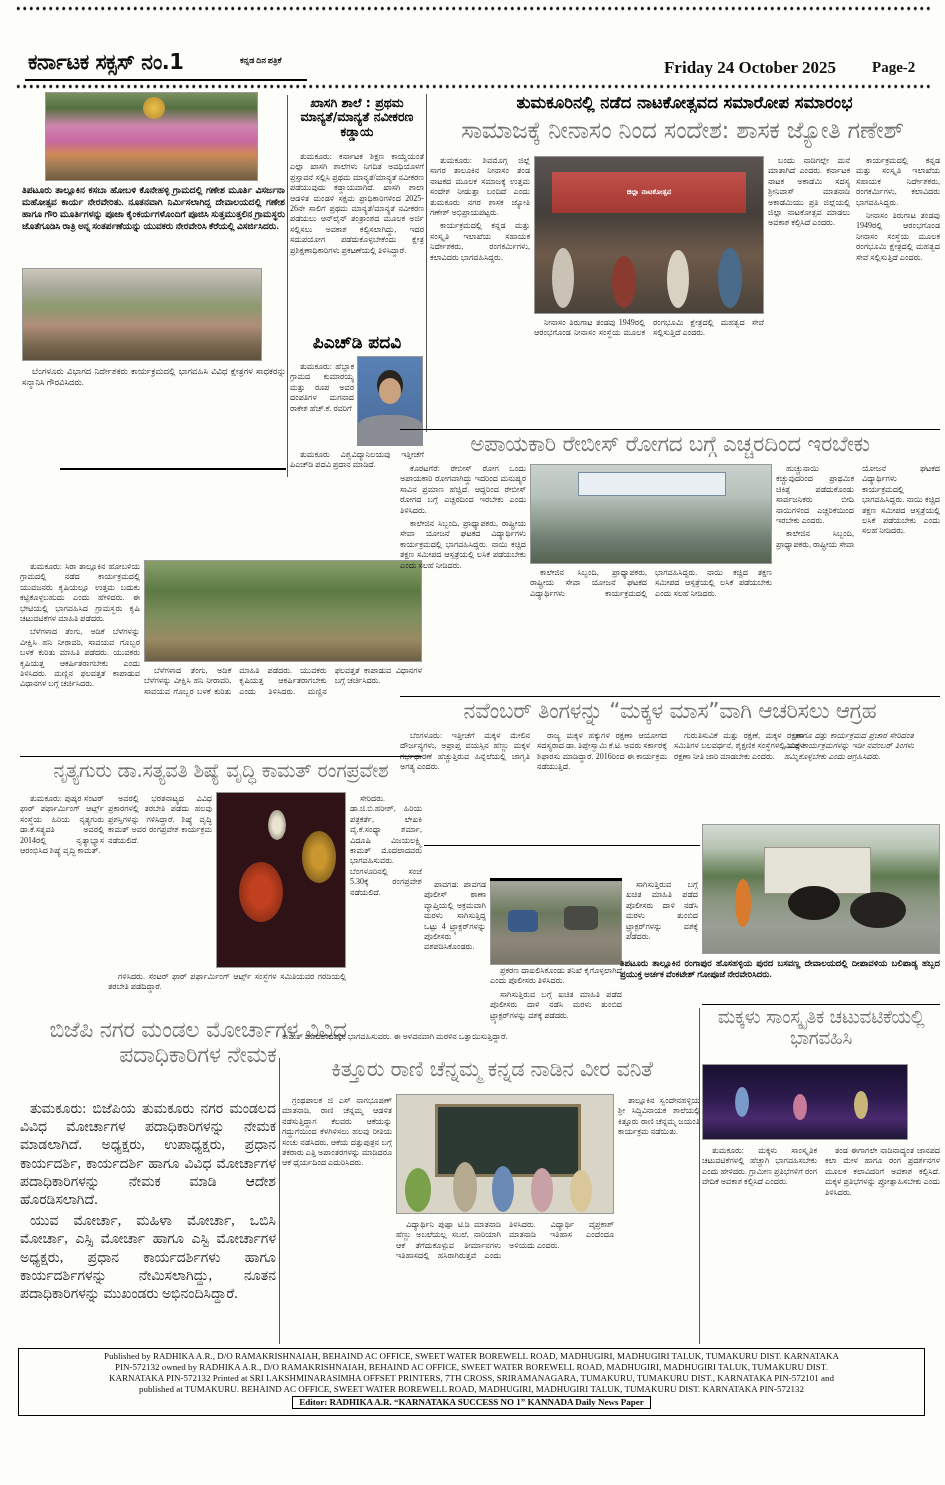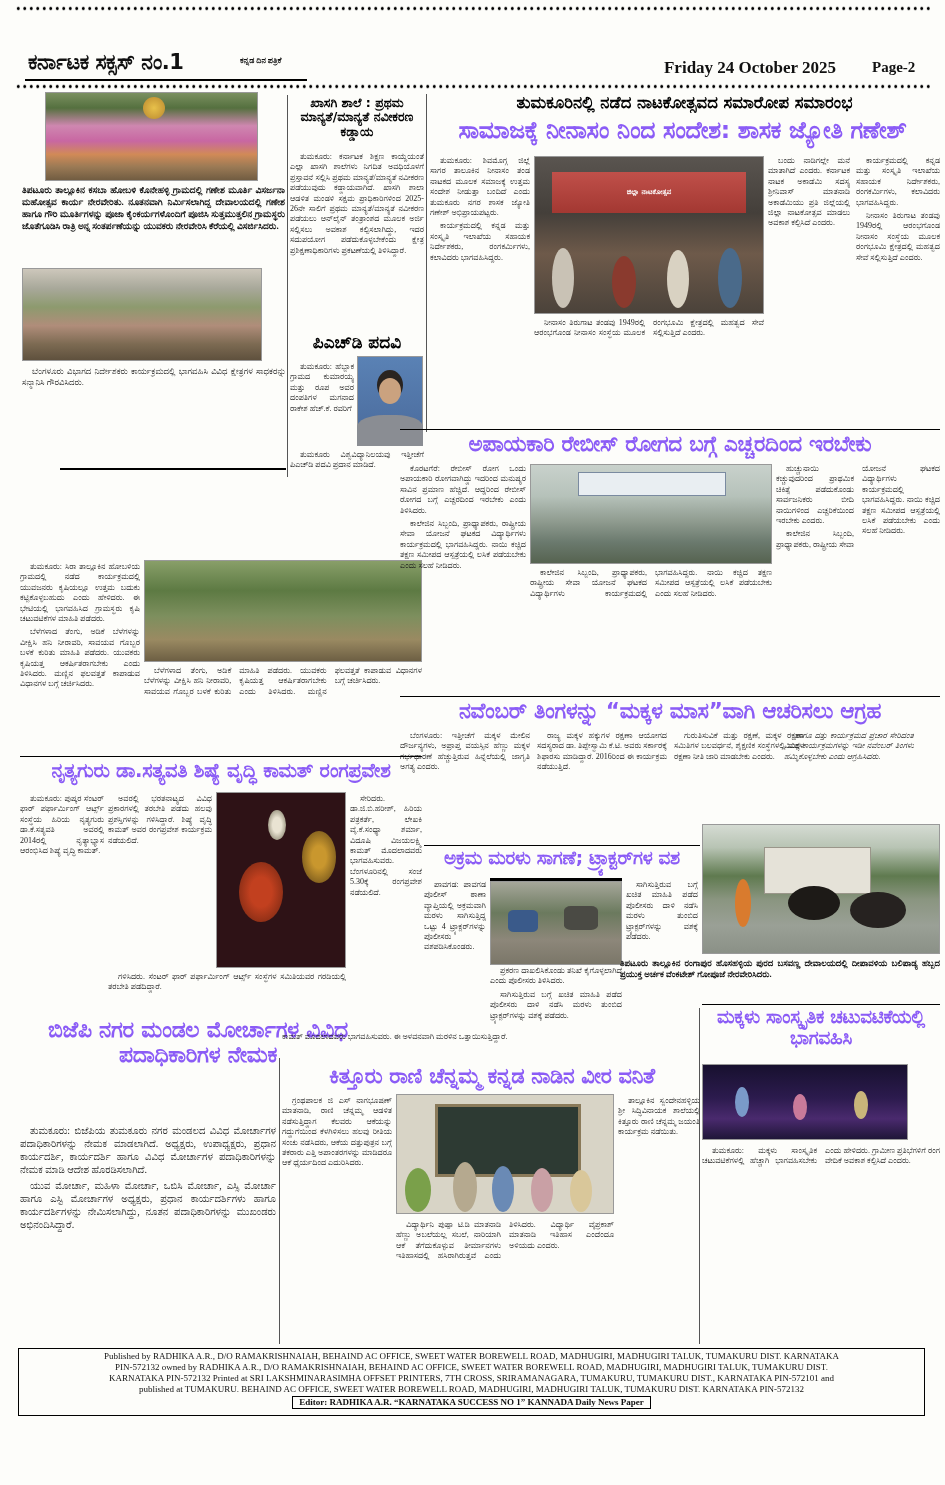--- a/index.html
+++ b/index.html
@@ -1,21 +1,21 @@
 <!DOCTYPE html>
 <html><head>
 <meta charset="utf-8">
 <style>
   html,body{margin:0;padding:0;background:#e9e9e9;}
   .page{position:relative;width:945px;height:1485px;background:#fdfdfa;margin:0 auto;
         font-family:"Liberation Serif","DejaVu Serif",serif;color:#111;overflow:hidden;}
   .dots{position:absolute;height:7px;
         background-image:radial-gradient(circle,#000 1.4px,transparent 1.6px);
         background-size:6.5px 6.5px;background-repeat:repeat-x;background-position:0 50%;}
-  .hl{position:absolute;font-weight:bold;color:#8b5cf6;text-align:center;
+  .hl{position:absolute;font-weight:normal;color:#737373;text-align:center;
       font-family:"DejaVu Sans","Liberation Sans",sans-serif;line-height:1.12;letter-spacing:-0.3px;}
   .subhl{position:absolute;font-weight:bold;color:#000;text-align:center;
       font-family:"DejaVu Sans","Liberation Sans",sans-serif;line-height:1.15;}
   .col{position:absolute;font-size:8px;line-height:1.3;text-align:justify;overflow:hidden;
        font-family:"Liberation Serif","DejaVu Serif",serif;color:#1a1a1a;}
   .col p{margin:0 0 3px 0;text-indent:10px;}
   .cap{position:absolute;font-size:9px;font-weight:bold;line-height:1.35;text-align:justify;
        overflow:hidden;color:#111;}
   .ph{position:absolute;overflow:hidden;box-shadow:0 0 0 1px #999 inset;}
   .vrule{position:absolute;width:1px;background:#555;}
@@ -103,30 +103,30 @@
     <div class="blob" style="left:40%;top:10%;width:18px;height:30px;background:radial-gradient(ellipse,#e9e3d2 35%,#8a8570 85%);"></div>
   </div>
   <div class="col" style="left:350px;top:794px;width:72px;height:268px;">
     <p>ಸೇರಿದರು. ಡಾ.ಜಿ.ಬಿ.ಹರೀಶ್, ಹಿರಿಯ ಪತ್ರಕರ್ತೆ, ಲೇಖಕಿ ವೈ.ಕೆ.ಸಂಧ್ಯಾ ಶರ್ಮಾ, ವಿದೂಷಿ ವಿಜಯಲಕ್ಷ್ಮಿ ಕಾಮತ್ ಮೊದಲಾದವರು ಭಾಗವಹಿಸುವರು. ಬೆಂಗಳೂರಿನಲ್ಲಿ ಸಂಜೆ 5.30ಕ್ಕೆ ರಂಗಪ್ರವೇಶ ನಡೆಯಲಿದೆ.</p>
   </div>
   <div class="col" style="left:108px;top:972px;width:238px;height:42px;">
     <p>ಗಳಿಸಿದರು. ಸೆಂಟರ್ ಫಾರ್ ಪರ್ಫಾರ್ಮಿಂಗ್ ಆರ್ಟ್ಸ್ ಸಂಸ್ಥೆಗಳ ಸಮಿತಿಯವರ ಗರಡಿಯಲ್ಲಿ ತರಬೇತಿ ಪಡೆದಿದ್ದಾರೆ.</p>
   </div>
 
   <div class="hl" style="left:48px;top:1018px;width:300px;font-size:22px;">ಬಿಜೆಪಿ ನಗರ ಮಂಡಲ ಮೋರ್ಚಾಗಳ ವಿವಿಧ ಪದಾಧಿಕಾರಿಗಳ ನೇಮಕ</div>
-  <div class="col" style="left:20px;top:1100px;width:256px;height:244px;font-size:10px;margin-top:24px;">
+  <div class="col" style="left:20px;top:1100px;width:256px;height:244px;font-size:14px;">
     <p>ತುಮಕೂರು: ಬಿಜೆಪಿಯ ತುಮಕೂರು ನಗರ ಮಂಡಲದ ವಿವಿಧ ಮೋರ್ಚಾಗಳ ಪದಾಧಿಕಾರಿಗಳನ್ನು ನೇಮಕ ಮಾಡಲಾಗಿದೆ. ಅಧ್ಯಕ್ಷರು, ಉಪಾಧ್ಯಕ್ಷರು, ಪ್ರಧಾನ ಕಾರ್ಯದರ್ಶಿ, ಕಾರ್ಯದರ್ಶಿ ಹಾಗೂ ವಿವಿಧ ಮೋರ್ಚಾಗಳ ಪದಾಧಿಕಾರಿಗಳನ್ನು ನೇಮಕ ಮಾಡಿ ಆದೇಶ ಹೊರಡಿಸಲಾಗಿದೆ.</p>
     <p>ಯುವ ಮೋರ್ಚಾ, ಮಹಿಳಾ ಮೋರ್ಚಾ, ಒಬಿಸಿ ಮೋರ್ಚಾ, ಎಸ್ಸಿ ಮೋರ್ಚಾ ಹಾಗೂ ಎಸ್ಟಿ ಮೋರ್ಚಾಗಳ ಅಧ್ಯಕ್ಷರು, ಪ್ರಧಾನ ಕಾರ್ಯದರ್ಶಿಗಳು ಹಾಗೂ ಕಾರ್ಯದರ್ಶಿಗಳನ್ನು ನೇಮಿಸಲಾಗಿದ್ದು, ನೂತನ ಪದಾಧಿಕಾರಿಗಳನ್ನು ಮುಖಂಡರು ಅಭಿನಂದಿಸಿದ್ದಾರೆ.</p>
   </div>
 
   <div class="vrule" style="left:279px;top:1058px;height:286px;"></div>
   <div class="col" style="left:282px;top:1032px;width:418px;height:24px;">
     <p style="text-indent:0;">ಕಾಮತ್ ಮೊದಲಾದವರು ಭಾಗವಹಿಸುವರು.  ಈ ಅಳವನವಾಗಿ ಮರಳಿನ ಒತ್ತಾಯಿಸುತ್ತಿದ್ದಾರೆ.</p>
   </div>
-  <div class="hl" style="left:282px;top:1058px;width:420px;font-size:21px;margin-top:7px;">ಕಿತ್ತೂರು ರಾಣಿ ಚೆನ್ನಮ್ಮ ಕನ್ನಡ ನಾಡಿನ ವೀರ ವನಿತೆ</div>
+  <div class="hl" style="left:282px;top:1058px;width:420px;font-size:21px;">ಕಿತ್ತೂರು ರಾಣಿ ಚೆನ್ನಮ್ಮ ಕನ್ನಡ ನಾಡಿನ ವೀರ ವನಿತೆ</div>
   <div class="col" style="left:282px;top:1096px;width:110px;height:248px;">
     <p>ಗ್ರಂಥಪಾಲಕ ಜಿ ಎಸ್ ನಾಗಭೂಷಣ್ ಮಾತನಾಡಿ, ರಾಣಿ ಚೆನ್ನಮ್ಮ ಆಡಳಿತ ನಡೆಸುತ್ತಿದ್ದಾಗ ಕೆಲವರು ಆಕೆಯನ್ನು ಗದ್ದುಗೆಯಿಂದ ಕೆಳಗಿಳಿಸಲು ಹಲವು ರೀತಿಯ ಸಂಚು ನಡೆಸಿದರು, ಆಕೆಯ ದತ್ತುಪುತ್ರನ ಬಗ್ಗೆ ತಕರಾರು ಎತ್ತಿ ಅಪಾಂತರಗಳನ್ನು ಮಾಡಿದರೂ ಆಕೆ ಧೈರ್ಯದಿಂದ ಎದುರಿಸಿದರು.</p>
   </div>
   <div class="ph" style="left:396px;top:1094px;width:218px;height:120px;background:#d8d4c6;">
     <div style="position:absolute;left:18%;top:8%;width:64%;height:56%;background:#2d3a33;border:3px solid #8a7a5a;"></div>
     <div class="blob" style="left:4%;bottom:2%;width:26px;height:44px;background:#7aa04a;"></div>
     <div class="blob" style="left:26%;bottom:2%;width:24px;height:50px;background:#b5a98f;"></div>
     <div class="blob" style="left:44%;bottom:2%;width:22px;height:46px;background:#6a8ab5;"></div>
     <div class="blob" style="left:62%;bottom:2%;width:22px;height:44px;background:#c9a0a5;"></div>
     <div class="blob" style="left:80%;bottom:2%;width:22px;height:42px;background:#d9c79a;"></div>
@@ -194,21 +194,20 @@
     <p>ರಾಜ್ಯ ಮಕ್ಕಳ ಹಕ್ಕುಗಳ ರಕ್ಷಣಾ ಆಯೋಗದ ಸದಸ್ಯರಾದ ಡಾ. ತಿಪ್ಪೇಸ್ವಾಮಿ ಕೆ.ಟಿ. ಅವರು ಸರ್ಕಾರಕ್ಕೆ ಶಿಫಾರಸು ಮಾಡಿದ್ದಾರೆ. 2016ರಿಂದ ಈ ಕಾರ್ಯಕ್ರಮ ನಡೆಯುತ್ತಿದೆ.</p>
   </div>
   <div class="col" style="left:674px;top:731px;width:130px;height:96px;">
     <p>ಗುರುತಿಸುವಿಕೆ ಮತ್ತು ರಕ್ಷಣೆ, ಮಕ್ಕಳ ರಕ್ಷಣಾ ಸಮಿತಿಗಳ ಬಲವರ್ಧನೆ, ಶೈಕ್ಷಣಿಕ ಸಂಸ್ಥೆಗಳಲ್ಲಿ ಮಕ್ಕಳ ರಕ್ಷಣಾ ನೀತಿ ಜಾರಿ ಮಾಡಬೇಕು ಎಂದರು.</p>
   </div>
   <div class="col" style="left:784px;top:731px;width:130px;height:88px;font-style:italic;">
     <p>ಹಾಗೂ ದತ್ತು ಕಾರ್ಯಕ್ರಮದ ಪ್ರಚಾರ ಸೇರಿದಂತೆ ವಿವಿಧ ಕಾರ್ಯಕ್ರಮಗಳನ್ನು ಇಡೀ ನವೆಂಬರ್ ತಿಂಗಳು ಹಮ್ಮಿಕೊಳ್ಳಬೇಕು ಎಂದು ಆಗ್ರಹಿಸಿದರು.</p>
   </div>
 
   <div class="hrule" style="left:424px;top:845px;width:276px;height:1px;"></div>
-  <div class="hl" style="left:424px;top:848px;width:276px;font-size:18.5px;">ಅಕ್ರಮ ಮರಳು ಸಾಗಣೆ; ಟ್ರ್ಯಾಕ್ಟರ್‌ಗಳ ವಶ</div>
   <div class="col" style="left:424px;top:880px;width:62px;height:172px;">
     <p>ಪಾವಗಡ: ಪಾವಗಡ ಪೊಲೀಸ್ ಠಾಣಾ ವ್ಯಾಪ್ತಿಯಲ್ಲಿ ಅಕ್ರಮವಾಗಿ ಮರಳು ಸಾಗಿಸುತ್ತಿದ್ದ ಒಟ್ಟು 4 ಟ್ರ್ಯಾಕ್ಟರ್‌ಗಳನ್ನು ಪೊಲೀಸರು ವಶಪಡಿಸಿಕೊಂಡರು.</p>
   </div>
   <div class="ph" style="left:490px;top:878px;width:132px;height:84px;border-top:3px solid #000;
        background:linear-gradient(180deg,#a8a89c 0%,#6b7a5e 38%,#8d877a 70%,#7a7668 100%);">
     <div class="blob" style="left:14%;top:34%;width:30px;height:22px;background:#3a5a8a;border-radius:20%;"></div>
     <div class="blob" style="left:56%;top:30%;width:34px;height:24px;background:#4a4a44;border-radius:20%;"></div>
   </div>
   <div class="col" style="left:626px;top:880px;width:72px;height:70px;">
     <p>ಸಾಗಿಸುತ್ತಿರುವ ಬಗ್ಗೆ ಖಚಿತ ಮಾಹಿತಿ ಪಡೆದ ಪೊಲೀಸರು ದಾಳಿ ನಡೆಸಿ ಮರಳು ತುಂಬಿದ ಟ್ರ್ಯಾಕ್ಟರ್‌ಗಳನ್ನು ವಶಕ್ಕೆ ಪಡೆದರು.</p>
@@ -231,20 +230,21 @@
   <div class="hrule" style="left:702px;top:1004px;width:238px;height:1px;"></div>
   <div class="hl" style="left:702px;top:1007px;width:238px;font-size:18.5px;">ಮಕ್ಕಳು ಸಾಂಸ್ಕೃತಿಕ ಚಟುವಟಿಕೆಯಲ್ಲಿ ಭಾಗವಹಿಸಿ</div>
   <div class="ph" style="left:702px;top:1064px;width:206px;height:76px;
        background:linear-gradient(180deg,#17102e 0%,#2c1b4e 45%,#4a2a6e 72%,#1d1535 100%);">
     <div class="blob" style="left:16%;top:30%;width:14px;height:30px;background:#7a9ac9;"></div>
     <div class="blob" style="left:44%;top:40%;width:14px;height:26px;background:#c97a9a;"></div>
     <div class="blob" style="left:74%;top:36%;width:14px;height:28px;background:#c9b57a;"></div>
   </div>
   <div class="col" style="left:702px;top:1146px;width:238px;height:198px;column-count:2;column-gap:8px;">
     <p>ತುಮಕೂರು: ಮಕ್ಕಳು ಸಾಂಸ್ಕೃತಿಕ ಚಟುವಟಿಕೆಗಳಲ್ಲಿ ಹೆಚ್ಚಾಗಿ ಭಾಗವಹಿಸಬೇಕು ಎಂದು ಹೇಳಿದರು. ಗ್ರಾಮೀಣ ಪ್ರತಿಭೆಗಳಿಗೆ ರಂಗ ವೇದಿಕೆ ಅವಕಾಶ ಕಲ್ಪಿಸಿದೆ ಎಂದರು.</p>
+    <p>ತಂಡ ಈಗಾಗಲೇ ನಾಡಿನಾದ್ಯಂತ ಜಾನಪದ ಕಲಾ ಮೇಳ ಹಾಗೂ ರಂಗ ಪ್ರದರ್ಶನಗಳ ಮೂಲಕ ಕಲಾವಿದರಿಗೆ ಅವಕಾಶ ಕಲ್ಪಿಸಿದೆ. ಮಕ್ಕಳ ಪ್ರತಿಭೆಗಳನ್ನು ಪ್ರೋತ್ಸಾಹಿಸಬೇಕು ಎಂದು ತಿಳಿಸಿದರು.</p>
   </div>
 
   <div class="footer-box">
     <div>Published by RADHIKA A.R., D/O RAMAKRISHNAIAH, BEHAIND AC OFFICE, SWEET WATER BOREWELL ROAD, MADHUGIRI, MADHUGIRI TALUK, TUMAKURU DIST. KARNATAKA</div>
     <div>PIN-572132   owned by RADHIKA A.R., D/O RAMAKRISHNAIAH, BEHAIND AC OFFICE, SWEET WATER BOREWELL ROAD, MADHUGIRI, MADHUGIRI TALUK, TUMAKURU DIST.</div>
     <div>KARNATAKA PIN-572132   Printed at SRI LAKSHMINARASIMHA OFFSET PRINTERS, 7TH CROSS, SRIRAMANAGARA, TUMAKURU, TUMAKURU DIST., KARNATAKA PIN-572101 and</div>
     <div>published at TUMAKURU. BEHAIND AC OFFICE, SWEET WATER BOREWELL ROAD, MADHUGIRI, MADHUGIRI TALUK, TUMAKURU DIST. KARNATAKA PIN-572132</div>
     <div><span class="editor-line">Editor: RADHIKA A.R.   “KARNATAKA SUCCESS NO 1”  KANNADA Daily News Paper</span></div>
   </div>
 

